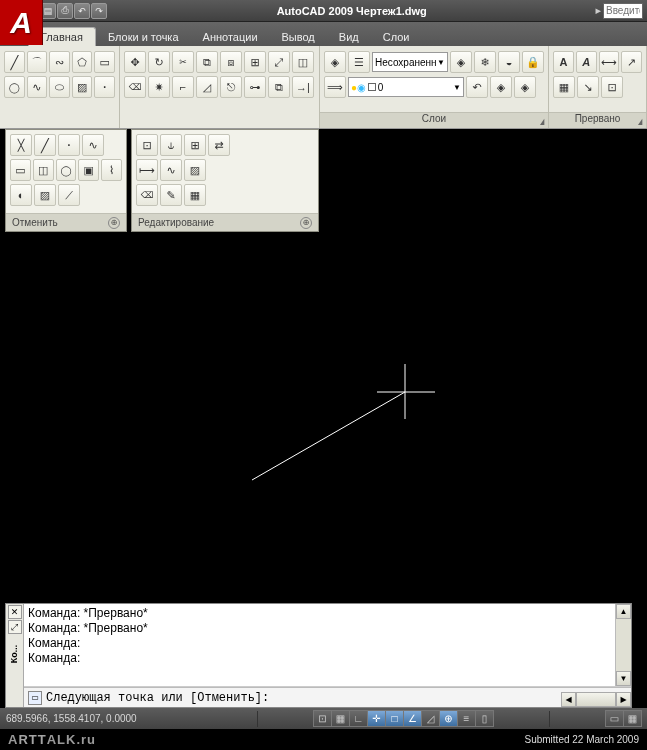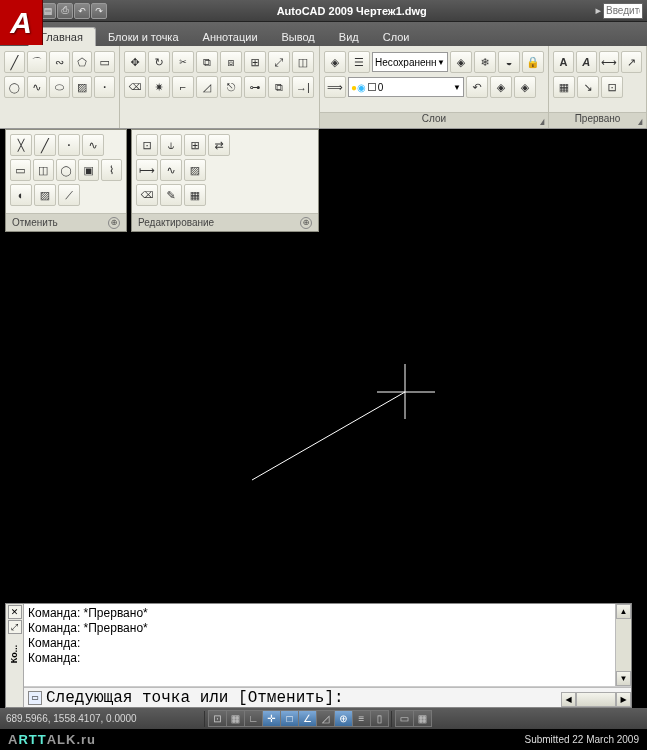--- a/index.html
+++ b/index.html
@@ -50,34 +50,34 @@
   .cmd-body { flex:1; display:flex; flex-direction:column; background:#fff; font-family: "Courier New", monospace; font-size:12px; }
   .cmd-hist { flex:1; padding:2px 4px; border-bottom:1px solid #ccc; overflow:hidden; position:relative;}
   .cmd-line { white-space:pre; line-height:15px; }
   .cmd-scroll { position:absolute; right:0; top:0; bottom:0; width:16px; background:#e8e8e0; border-left:1px solid #bbb; display:flex; flex-direction:column;}
   .scroll-btn { height:15px; background:linear-gradient(#f4f4ec,#d8d8cc); border:1px solid #aaa; font-size:8px; display:flex; align-items:center; justify-content:center;}
   .scroll-track { flex:1; background:#e0e0d4;}
   .hscroll { display:flex; height:15px; position:absolute; right:0; bottom:0; }
   .hscroll .scroll-btn { width:15px; }
   .cmd-input-row { display:flex; align-items:center; padding:1px 4px; height:20px; background:#f4f4f4; border-top:1px solid #bbb;}
   .cmd-input-icon { width:14px; height:14px; border:1px solid #888; margin-right:4px; background:#e8f0ff; font-size:8px; display:flex; align-items:center; justify-content:center;}
-  .cmd-input { flex:1; border:none; background:transparent; font-family:"Courier New",monospace; font-size:16px; outline:none;}
-
-  
-  .status { position:absolute; bottom:21px; left:0; right:0; height:21px; background:linear-gradient(#5c5c5c,#424242); display:flex; align-items:center; font-size:10px; color:#d8d8d8; padding:0 6px; }
+  .cmd-input { flex:1; border:none; background:transparent; font-family:"Courier New",monospace; font-size:12px; outline:none;}
+
+  
+  .status { position:absolute; bottom:21px; left:0; right:0; height:21px; background:linear-gradient(#5c5c5c,#424242); display:flex; align-items:center; font-size:10px; color:#d8d8d8; padding:0 6px;justify-content:space-between; }
   .coords { width:195px; }
   .s-sep { width:1px; height:16px; background:#333; margin:0 3px;}
   .s-btns { display:flex; gap:0; }
   .s-btn { width:19px; height:17px; background:linear-gradient(#6a6a6a,#4c4c4c); border:1px solid #777; display:flex; align-items:center; justify-content:center; font-size:10px; color:#ccc; margin-right:-1px;}
   .s-btn.on { background:linear-gradient(#7da9d8,#3d6ea0); color:#fff; }
 
   
   .footer { position:absolute; bottom:0; left:0; right:0; height:21px; background:#000; display:flex; align-items:center; color:#999; font-size:10px; padding:0 8px;}
   .footer .site { font-family: Arial; font-weight:bold; font-size:13px; letter-spacing:1px;}
-  .footer .site b { color:#5eead4; }
+  .footer .site b { color:#a3a3a3; }
   .footer .sub { margin-left:auto; color:#ddd; }
 
   
   .i-line::before{content:"╱"; font-size:13px;}
   .i-arc::before{content:"⌒";}
   .i-pl::before{content:"∾";}
   .i-poly::before{content:"⬠";}
   .i-rect::before{content:"▭";}
   .i-circ::before{content:"◯"; font-size:10px;}
   .i-move::before{content:"✥";}

